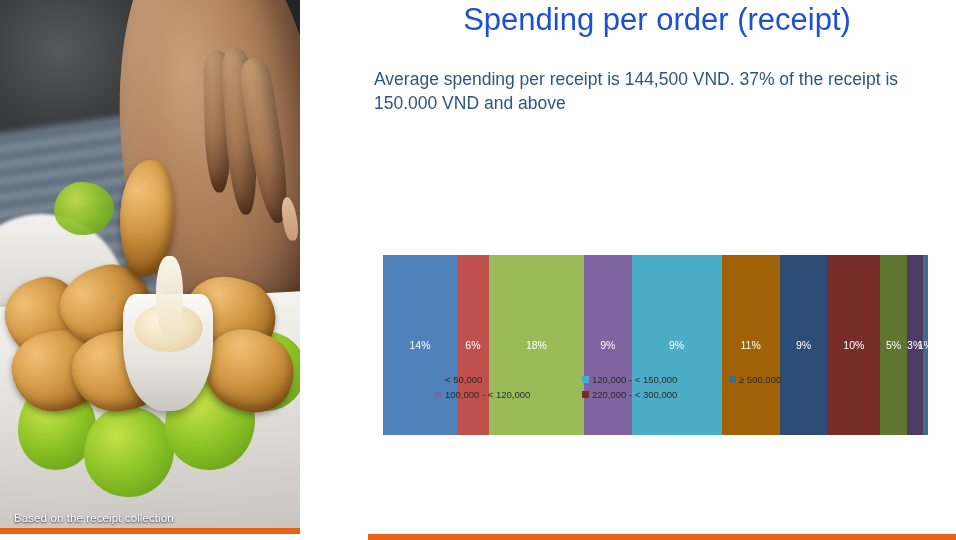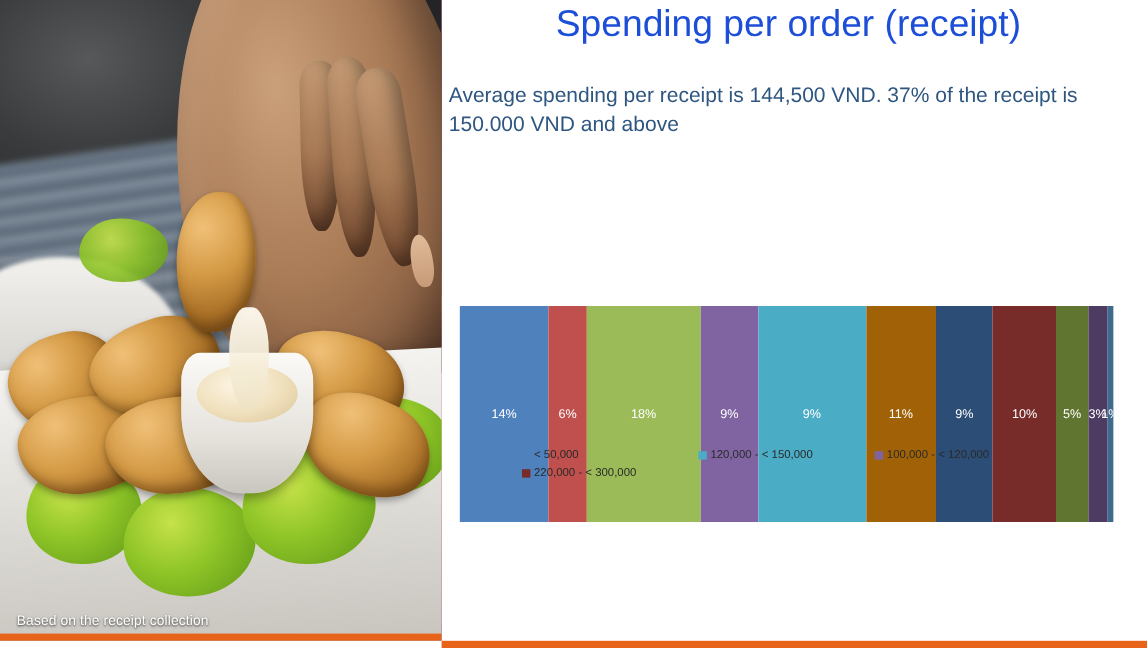--- a/index.html
+++ b/index.html
@@ -16,21 +16,21 @@
     height: 540px;
     background: #ffffff;
     overflow: hidden;
   }
 
   
   .photo-panel {
     position: absolute;
     left: 0;
     top: 0;
-    width: 368px;
+    width: 300px;
     height: 534px;
     overflow: hidden;
     background: #ec4899;
     text-align: center;
   }
   .photo-scene { position: absolute; inset: 0; }
 
   
   .bg-dark {
     position: absolute; left: 0; top: 0; width: 100%; height: 46%;
@@ -319,20 +319,24 @@
       <div class="legend" id="chart-legend">
           <div class="legend-item">
             <span class="legend-swatch" style="background: rgb(79, 129, 189);"></span>
             <span>&lt; 50,000</span>
           </div>
           <div class="legend-item">
             <span class="legend-swatch" style="background: rgb(75, 172, 198);"></span>
             <span>120,000 - &lt; 150,000</span>
           </div>
           <div class="legend-item">
+            <span class="legend-swatch" style="background: rgb(62, 106, 142);"></span>
+            <span>≥ 500,000</span>
+          </div>
+          <div class="legend-item">
             <span class="legend-swatch" style="background: rgb(128, 100, 162);"></span>
             <span>100,000 - &lt; 120,000</span>
           </div>
           <div class="legend-item">
             <span class="legend-swatch" style="background: rgb(119, 44, 42);"></span>
             <span>220,000 - &lt; 300,000</span>
           </div>
           <div class="legend-item"></div>
         </div>
     </div>

